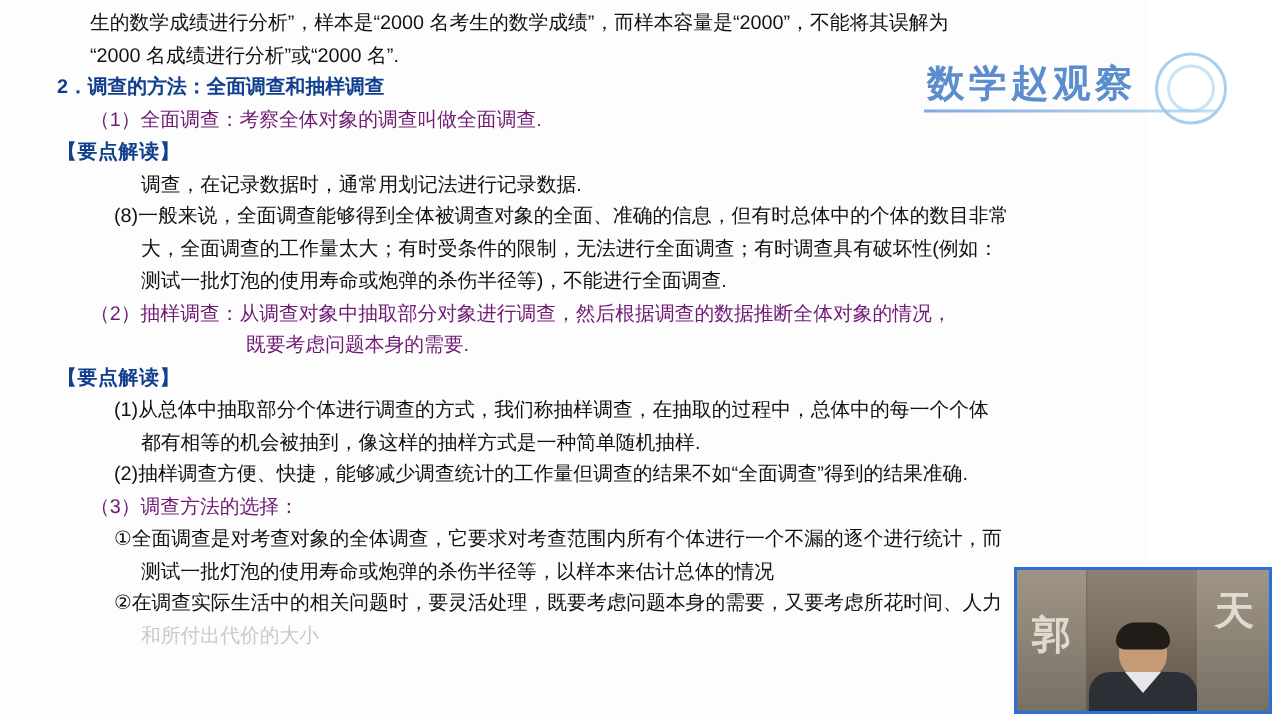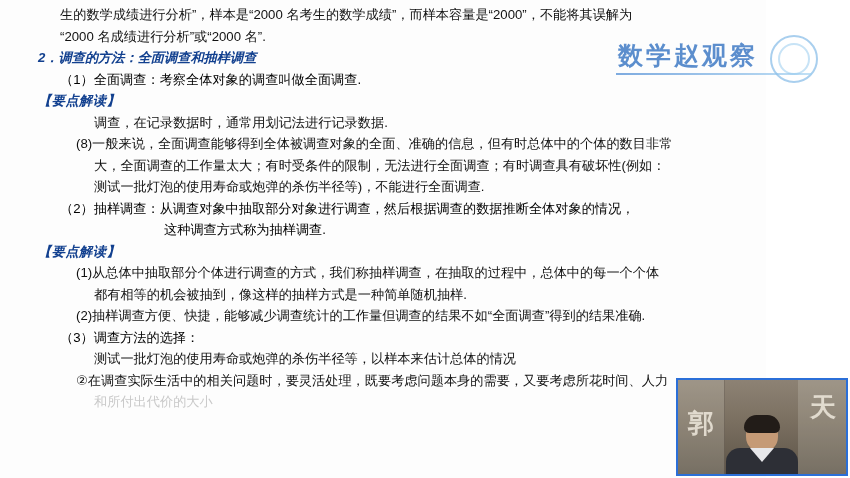--- a/index.html
+++ b/index.html
@@ -24,24 +24,24 @@
     background: #fdfdfd;
     box-sizing: border-box;
     padding: 4px 22px 0 14px;
   }
   .ln {
     font-size: 13.2px;
     line-height: 21.5px;
     white-space: pre-wrap;
     color: #1a1a1a;
   }
-  .blue { color: #000000; }
+  .blue { color: #701a75; }
   .bluebold { color: #12408f; font-weight: bold; }
   .blk { color: #111111; }
-  .ind1 { padding-left: 24px; font-style: italic; }
+  .ind1 { padding-left: 24px; }
   .ind2 { padding-left: 46px; }
   .ind3 { padding-left: 62px; }
   .ind4 { padding-left: 80px; }
   .ind6 { padding-left: 150px; }
   .key {
     color: #12408f;
     font-weight: bold;
     letter-spacing: 0.5px;
   }
   .faded { color: #c9c9c9; }
@@ -182,26 +182,27 @@
     <div class="ln ind2 blk">生的数学成绩进行分析”，样本是“2000 名考生的数学成绩”，而样本容量是“2000”，不能将其误解为</div>
     <div class="ln ind2 blk">“2000 名成绩进行分析”或“2000 名”.</div>
     <div class="ln ind1 bluebold">2．调查的方法：全面调查和抽样调查</div>
     <div class="ln ind2 blue">（1）全面调查：考察全体对象的调查叫做全面调查.</div>
     <div class="ln ind1 key">【要点解读】</div>
     <div class="ln ind4 blk">调查，在记录数据时，通常用划记法进行记录数据.</div>
     <div class="ln ind3 blk">(8)一般来说，全面调查能够得到全体被调查对象的全面、准确的信息，但有时总体中的个体的数目非常</div>
     <div class="ln ind4 blk">大，全面调查的工作量太大；有时受条件的限制，无法进行全面调查；有时调查具有破坏性(例如：</div>
     <div class="ln ind4 blk">测试一批灯泡的使用寿命或炮弹的杀伤半径等)，不能进行全面调查.</div>
     <div class="ln ind2 blue">（2）抽样调查：从调查对象中抽取部分对象进行调查，然后根据调查的数据推断全体对象的情况，</div>
-    <div class="ln ind6 blue">这种调查方式称为抽样调查.</div>
+    <div class="ln ind6 blue">既要考虑问题本身的需要.</div>
     <div class="ln ind1 key">【要点解读】</div>
     <div class="ln ind3 blk">(1)从总体中抽取部分个体进行调查的方式，我们称抽样调查，在抽取的过程中，总体中的每一个个体</div>
     <div class="ln ind4 blk">都有相等的机会被抽到，像这样的抽样方式是一种简单随机抽样.</div>
     <div class="ln ind3 blk">(2)抽样调查方便、快捷，能够减少调查统计的工作量但调查的结果不如“全面调查”得到的结果准确.</div>
     <div class="ln ind2 blue">（3）调查方法的选择：</div>
+    <div class="ln ind3 blk">①全面调查是对考查对象的全体调查，它要求对考查范围内所有个体进行一个不漏的逐个进行统计，而</div>
     <div class="ln ind4 blk">测试一批灯泡的使用寿命或炮弹的杀伤半径等，以样本来估计总体的情况</div>
     <div class="ln ind3 blk">②在调查实际生活中的相关问题时，要灵活处理，既要考虑问题本身的需要，又要考虑所花时间、人力</div>
     <div class="ln ind4 faded">和所付出代价的大小</div>
 
   </div>
 
   <div id="watermark">
     <div id="wm-ring"></div>
     <div id="wm-ring2"></div>
     <div id="wm-text">数学赵观察</div>

